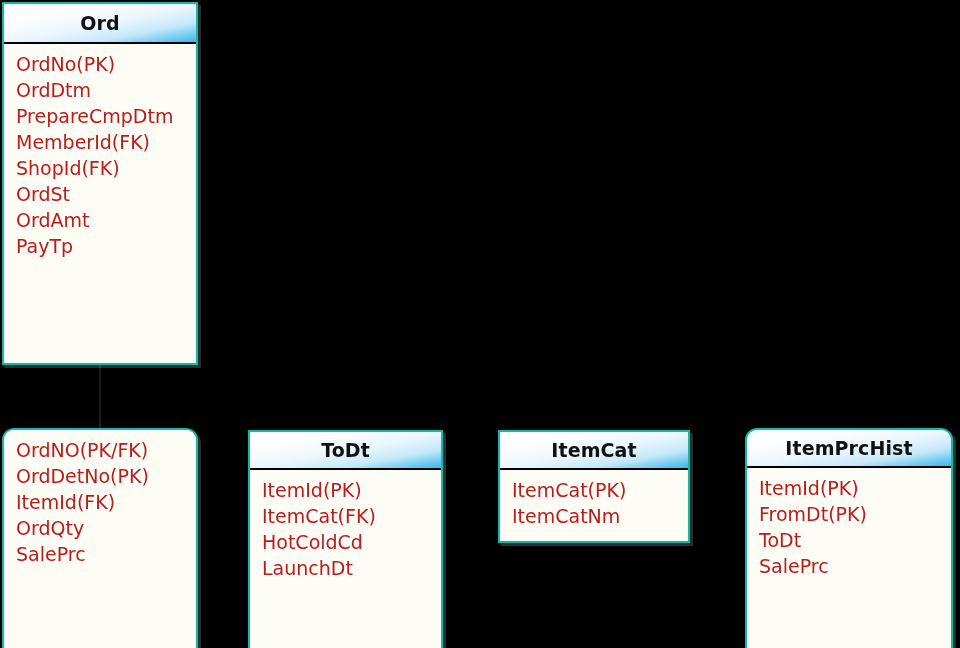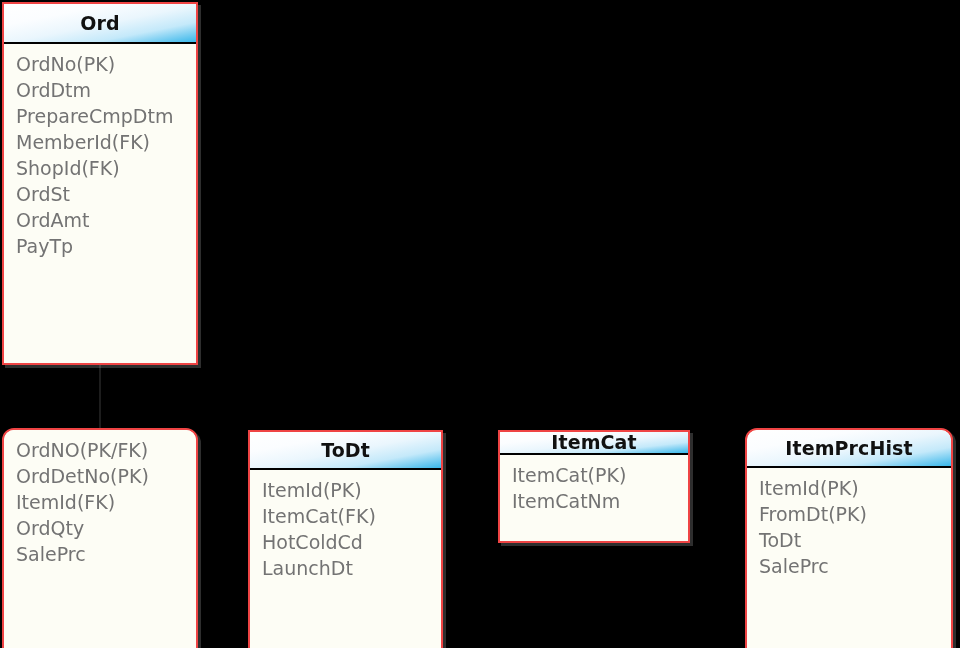--- a/index.html
+++ b/index.html
@@ -29,21 +29,21 @@
   .connector {
     position: absolute;
     background: #1d1d1d;
   }
   .connector.v { width: 2px; }
 
   
   .entity {
     position: absolute;
     box-sizing: border-box;
-    border: 2px solid #ef4444;
+    border: 2px solid #14b8a6;
     background: #fdfdf5;
     box-shadow: 3px 3px 0 rgba(255,255,255,0.18);
     overflow: hidden;
   }
   .entity.rounded {
     border-top-left-radius: 12px;
     border-top-right-radius: 12px;
   }
 
   .entity-header {
@@ -75,34 +75,34 @@
     line-height: 1;
     white-space: nowrap;
   }
 
   .entity-body {
     padding: 7px 0 0 12px;
     background: #fdfdf5;
   }
   .attr {
     font-size: 19px;
-    color: #737373;
+    color: #b91c1c;
     line-height: 26px;
     white-space: nowrap;
   }
 
   
   #ent-ord        { left: 2px;   top: 2px;   width: 196px; height: 363px; }
   #ent-orddet     { left: 2px;   top: 428px; width: 196px; height: 228px; }
   #ent-item       { left: 248px; top: 430px; width: 195px; height: 226px; }
   #ent-itemcat    { left: 498px; top: 430px; width: 192px; height: 113px; }
   #ent-itemprchist{ left: 745px; top: 428px; width: 208px; height: 228px; }
 
   #ent-ord .entity-header      { height: 40px; }
-  #ent-itemcat .entity-header  { height: 23px; align-items: center; }
+  #ent-itemcat .entity-header  { height: 38px; align-items: center; }
 </style>
 </head>
 <body>
 
 <div id="canvas">
 
   <div class="connector v" style="left:99px; top:365px; height:64px;"></div>
 
   <div class="entity" id="ent-ord">
     <div class="entity-header">

